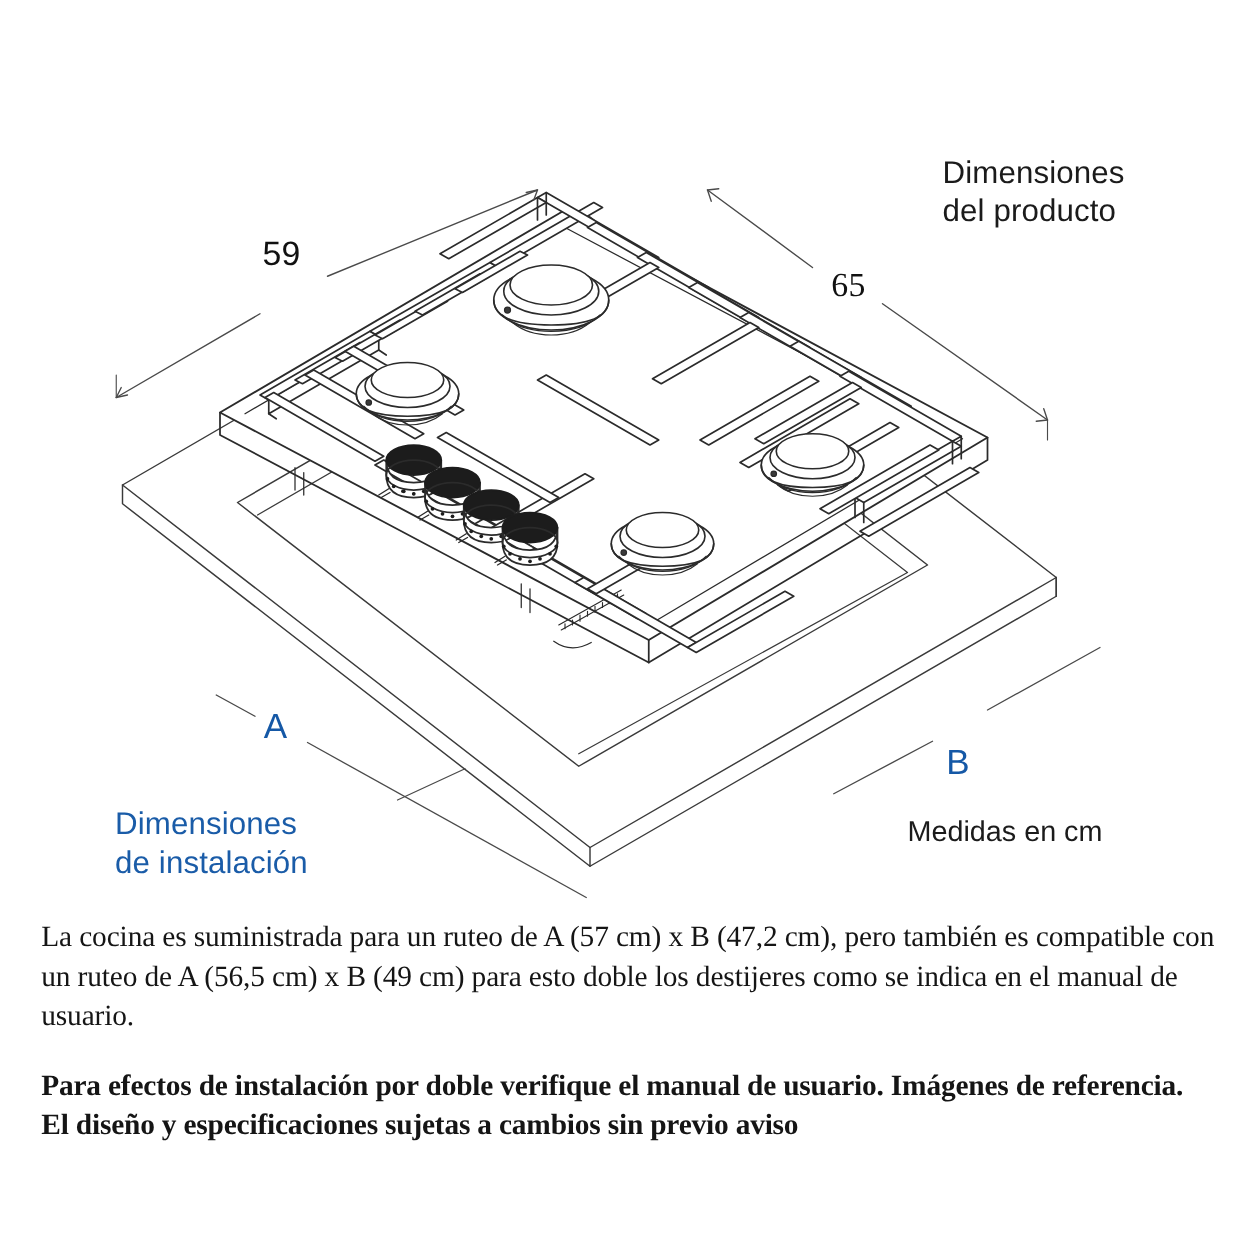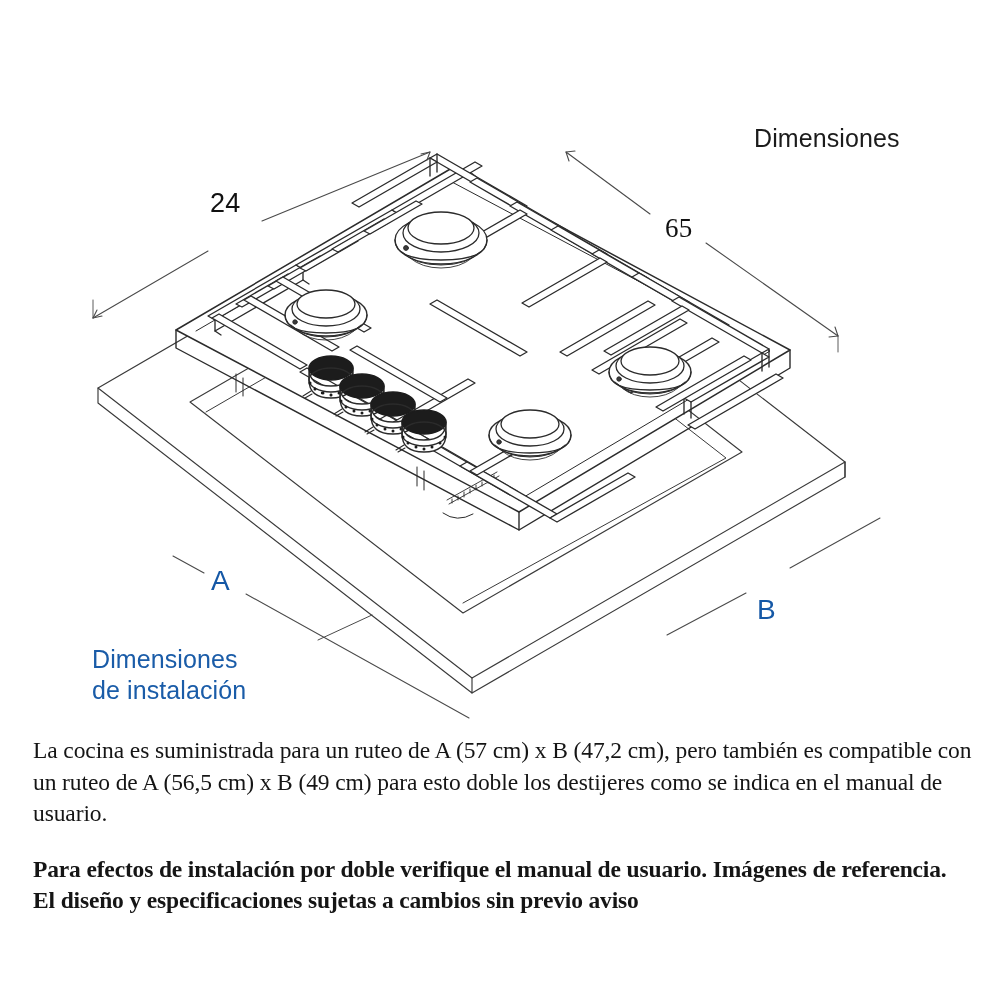--- a/index.html
+++ b/index.html
@@ -328,32 +328,34 @@
         <path d="M667,635 L746,593"></path>
         <path d="M790,568 L880,518" stroke-width="1.05"></path>
       </g>
 
       <g stroke="#4a4a4a" stroke-width="1">
         <path d="M318,640 L372,615"></path>
       </g>
     </g>
   </svg>
 
-  <div class="lbl lbl-dim-num" style="left:210px; top:188px;">24</div>
+  <div class="lbl lbl-dim-num" style="left:210px; top:188px;">59</div>
 
   <div class="lbl lbl-dim-num" style="left:665px; top:213px;font-family:Liberation Serif, serif;">65</div>
 
   <div class="lbl lbl-prod" style="left:754px; top:124px;">Dimensiones</div>
+  <div class="lbl lbl-prod" style="left:754px; top:155px;">del producto</div>
 
   <div class="lbl lbl-ab" style="left:211px; top:564px;">A</div>
 
   <div class="lbl lbl-ab" style="left:757px; top:593px;">B</div>
 
   <div class="lbl lbl-install" style="left:92px; top:645px;">Dimensiones</div>
   <div class="lbl lbl-install" style="left:92px; top:676px;">de instalación</div>
 
+  <div class="lbl lbl-units" style="left:726px; top:652px;">Medidas en cm</div>
 
   <div id="copy">
     <p>La cocina es suministrada para un ruteo de A (57 cm) x B (47,2 cm), pero también es compatible con un ruteo de A (56,5 cm) x B (49 cm) para esto doble los destijeres como se indica en el manual de usuario.</p>
     <p class="note">Para efectos de instalación por doble verifique el manual de usuario. Imágenes de referencia. El diseño y especificaciones sujetas a cambios sin previo aviso</p>
   </div>
 
 </div>
 
 </body></html>

